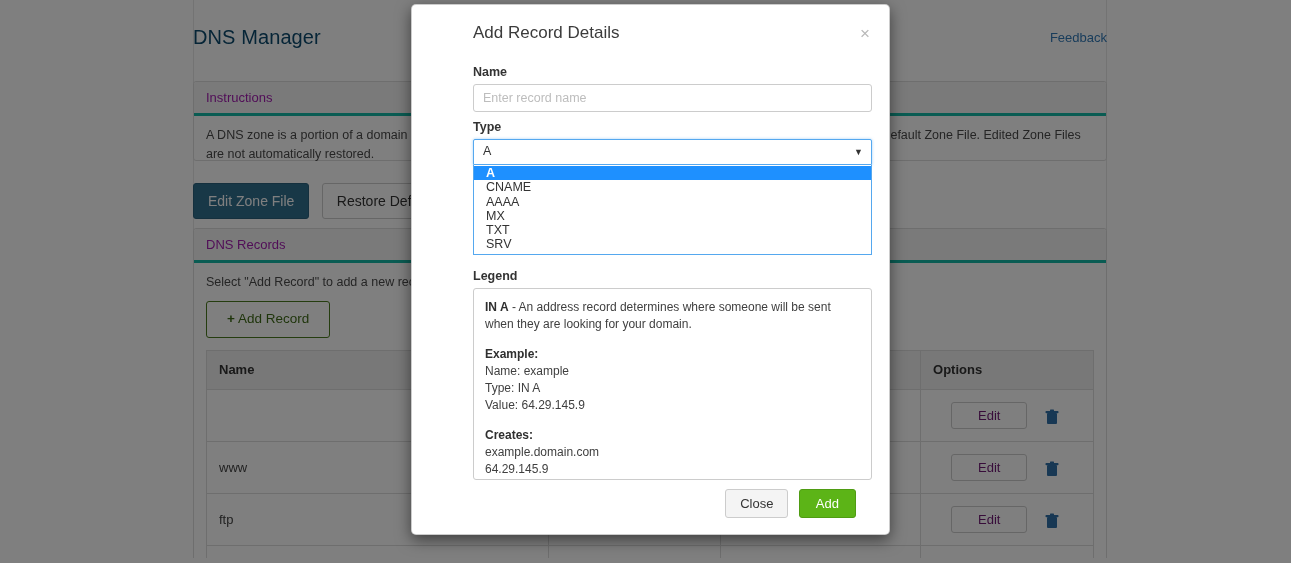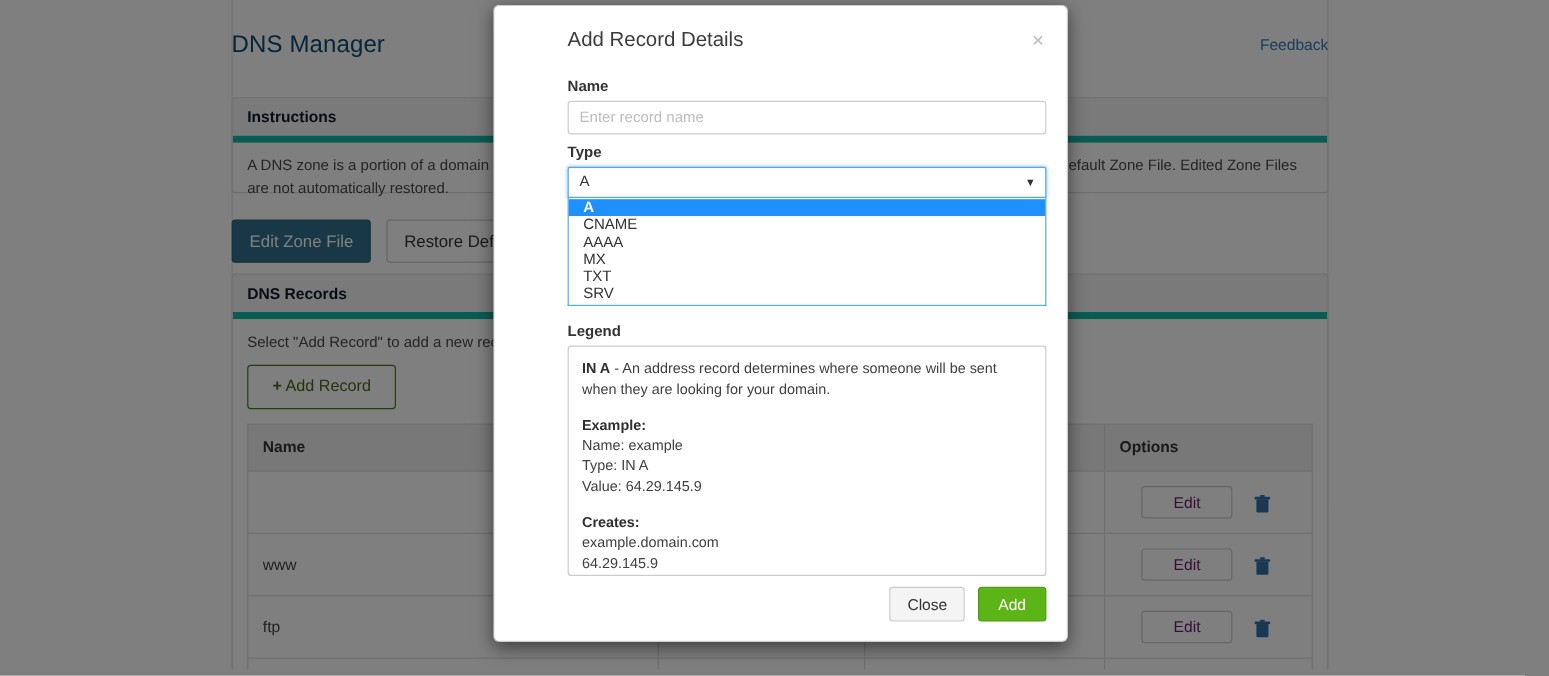--- a/index.html
+++ b/index.html
@@ -43,25 +43,25 @@
   }
 
   .panel {
     position: absolute;
     border: 1px solid #dddddd;
     border-radius: 3px;
     background: #ffffff;
   }
   .panel-heading {
     background: #f5f5f5;
-    border-bottom: 6px solid #14b8a6;
+    border-bottom: 3px solid #14b8a6;
     padding: 8px 12px;
     font-size: 13px;
-    font-weight: bold;
-    color: #0f172a;
+    font-weight: normal;
+    color: #a21caf;
     border-radius: 3px 3px 0 0;
   }
   .panel-body {
     padding: 10px 12px;
     font-size: 12.5px;
     color: #4a4a4a;
     line-height: 1.55;
   }
 
   #instructions-panel { left: 193px; top: 81px; width: 914px; height: 80px; }
@@ -255,21 +255,21 @@
     color: #3f3f3f;
     line-height: 1.42;
     overflow: hidden;
   }
   .legend-box p { margin: 0; }
   .legend-box .gap { height: 13px; }
   .legend-box b { color: #2f2f2f; }
 
   .modal-footer {
     position: absolute;
-    left: 0; right: 0; bottom: 0;
+    left: 0; right: 16px; bottom: 0;
     padding: 14px 17px 16px 17px;
     text-align: right;
   }
   .btn-close-modal {
     background: #f4f4f4;
     border: 1px solid #cccccc;
     color: #333333;
     font-size: 13px;
     padding: 6px 14px;
     border-radius: 3px;

